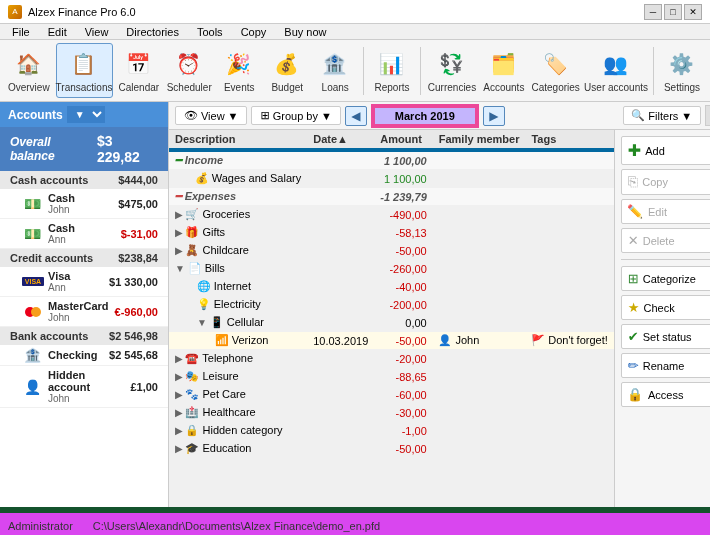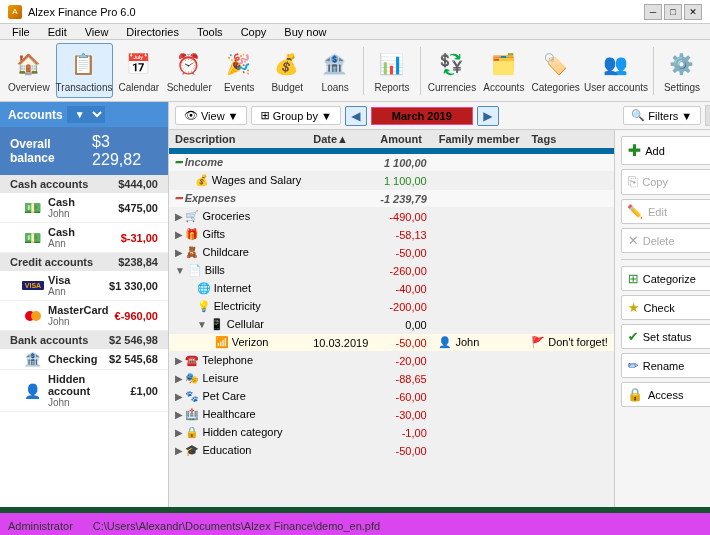--- a/index.html
+++ b/index.html
@@ -26,45 +26,45 @@
     
     
     .main-layout { display: flex; height: calc(535px - 24px - 22px - 62px - 22px); }
     
     
     .left-panel { width: 190px; border-right: 1px solid #ccc; background: #fff; display: flex; flex-direction: column; }
     .accounts-header { background: #4a90d9; color: white; padding: 4px 8px; display: flex; align-items: center; gap: 4px; font-weight: bold; font-size: 12px; }
     .accounts-dropdown { background: #3a80c9; border: none; color: white; padding: 2px 4px; cursor: pointer; font-size: 10px; }
     
     .balance-section { background: #4a7fc1; color: white; padding: 6px 10px; display: flex; justify-content: space-between; align-items: center; }
-    .balance-label { font-size: 12px; font-weight: bold; }
-    .balance-amount { font-size: 16px; font-weight: normal; }
+    .balance-label { font-size: 12px; font-weight: bold; font-style: italic; }
+    .balance-amount { font-size: 14px; font-weight: bold; }
     
     .account-group { padding: 0; }
     .group-header { background: #e8e8e8; padding: 3px 10px; font-size: 11px; font-weight: bold; color: #333; display: flex; justify-content: space-between; }
     .account-item { padding: 3px 10px 3px 24px; display: flex; align-items: center; gap: 6px; cursor: pointer; border-bottom: 1px solid #f0f0f0; }
     .account-icon { width: 18px; height: 14px; display: flex; align-items: center; justify-content: center; font-size: 14px; }
     .account-info { flex: 1; }
     .account-name { font-size: 11px; font-weight: bold; color: #222; }
     .account-sub { font-size: 10px; color: #666; }
     .account-balance { font-size: 11px; font-weight: bold; color: #222; white-space: nowrap; }
     .account-balance.negative { color: #cc0000; }
     
     
     .right-toolbar { background: #f5f5f5; border-bottom: 1px solid #ccc; display: flex; align-items: center; padding: 3px 6px; gap: 4px; height: 28px; }
     .right-btn { border: 1px solid #ccc; background: white; padding: 2px 8px; font-size: 11px; cursor: pointer; display: flex; align-items: center; gap: 3px; border-radius: 2px; }
     .nav-btn { border: 1px solid #5588bb; background: #ddeeff; color: #336699; width: 22px; height: 20px; display: flex; align-items: center; justify-content: center; cursor: pointer; font-size: 12px; border-radius: 2px; }
-    .month-label { background: #b91c1c; border: 1px solid #ec4899; padding: 2px 20px; font-size: 11px; font-weight: bold; }
+    .month-label { background: #c4b5fd; border: 4px solid #ec4899; padding: 2px 20px; font-size: 11px; font-weight: bold; }
     .filter-btn { margin-left: auto; border: 1px solid #ccc; background: white; padding: 2px 8px; font-size: 11px; cursor: pointer; display: flex; align-items: center; gap: 3px; border-radius: 2px; }
     .view-toggle { border: 1px solid #ccc; background: #e0e0e0; padding: 2px 4px; cursor: pointer; }
     
     
     .trans-table { flex: 1; overflow-y: auto; }
     .trans-table table { width: 100%; border-collapse: collapse; }
-    .trans-table th { background: #e8e8e8; border-bottom: 6px solid #0369a1; padding: 3px 6px; text-align: left; font-size: 11px; font-weight: bold; color: #333; white-space: nowrap; position: sticky; top: 0; }
+    .trans-table th { background: #e8e8e8; border-bottom: 4px solid #0369a1; padding: 3px 6px; text-align: left; font-size: 11px; font-weight: bold; color: #333; white-space: nowrap; position: sticky; top: 0; }
     .trans-table td { padding: 2px 6px; font-size: 11px; border-bottom: 1px solid #f0f0f0; white-space: nowrap; }
     .group-row td { background: #f8f8f8; font-weight: bold; font-style: italic; color: #555; }
     .amount-col { text-align: right; }
     .negative { color: #cc0000; }
     .positive { color: #228822; }
     .total-row td { font-weight: bold; border-top: 2px solid #ccc; background: #f0f0f0; }
     .expand-btn { cursor: pointer; color: #666; font-size: 10px; }
     .sub-row td { background: #fffef8; }
     .highlight-row td { background: #fffbe8; }
     

